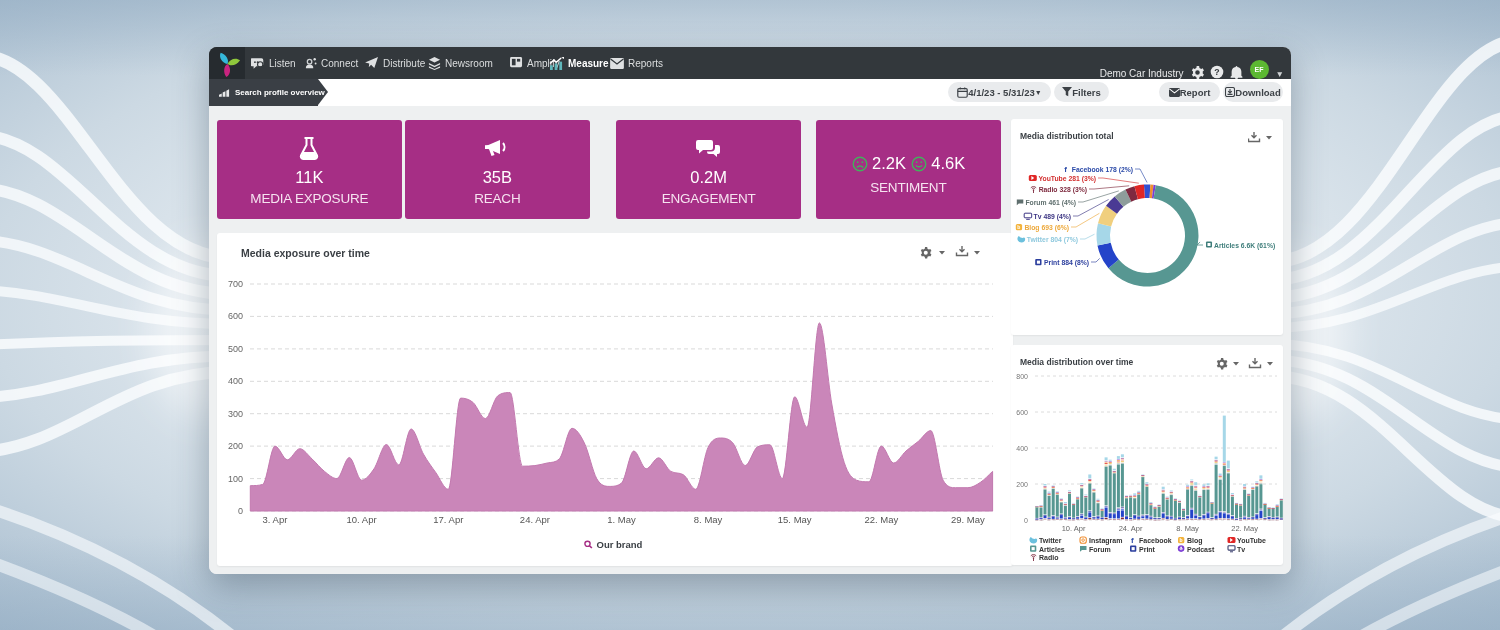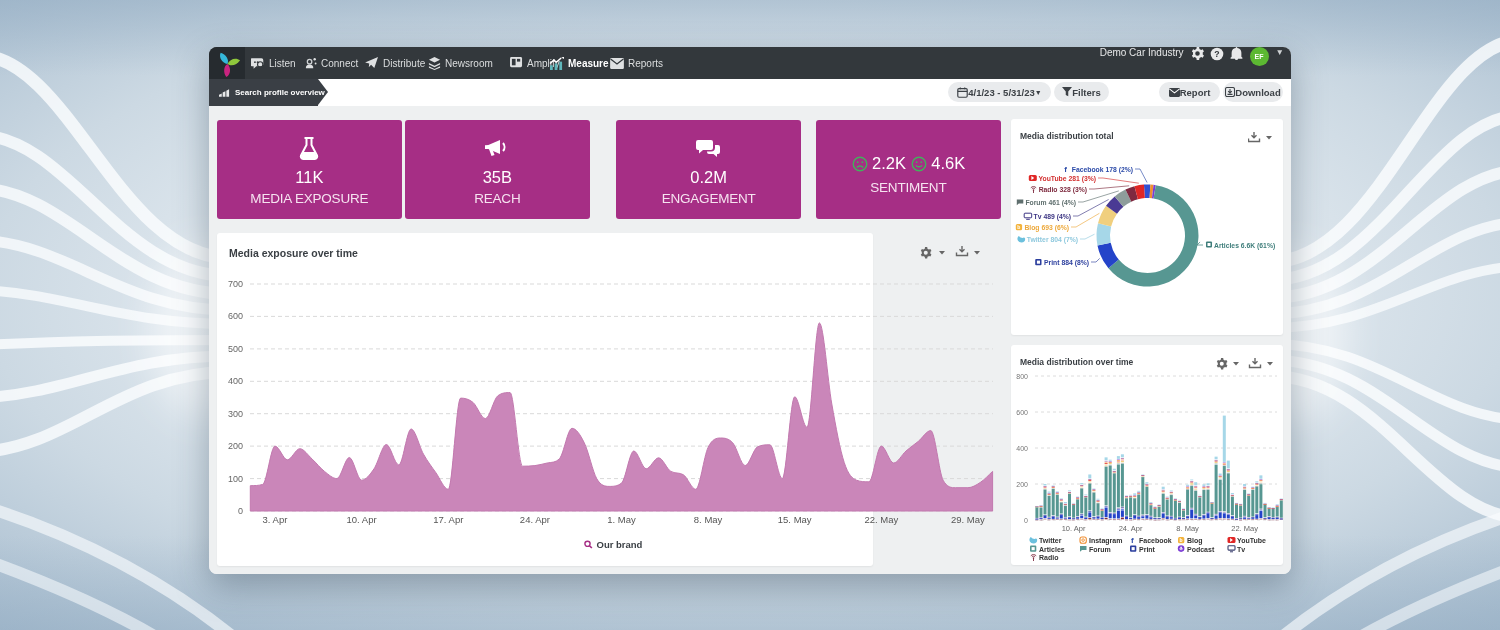--- a/index.html
+++ b/index.html
@@ -126,21 +126,21 @@
             <path d="M1,7 L5,3.5 L8,5.5 L13,1" fill="none" stroke="#fff" stroke-width="1.6"></path>
             <path d="M13.5,0 L15.5,0 L15.5,2" fill="none" stroke="#fff" stroke-width="1.6"></path>
           </svg>
           <b>Measure</b>
         </div>
     <div class="nav-item" style="left:401px;"><svg width="14" height="11" viewBox="0 0 15 12">
             <rect x="0" y="0" width="15" height="12" rx="1.5" fill="#dfe1e2"></rect>
             <path d="M0.5,1 L7.5,6.5 L14.5,1" fill="none" stroke="#33383c" stroke-width="1.4"></path>
           </svg>Reports</div>
 
-    <div style="position:absolute;top:0;right:0;height:32px;display:flex;align-items:flex-start;gap:6px;padding-right:7px;color:#e8e9ea;font-size:10px;">
+    <div style="position:absolute;top:0;right:0;height:32px;display:flex;align-items:flex-end;gap:6px;padding-right:7px;color:#e8e9ea;font-size:10px;">
       <span style="margin-right:1px;">Demo Car Industry</span>
       <svg width="13" height="13" viewBox="0 0 16 16">
             <path fill-rule="evenodd" d="M8 5.2a2.8 2.8 0 100 5.6 2.8 2.8 0 000-5.6zm6.5 2.8c0-.5 0-.9-.1-1.3l1.5-1.2-1.5-2.6-1.9.7c-.6-.5-1.3-.9-2.1-1.2L10 0H7l-.4 2.4c-.8.3-1.5.7-2.1 1.2l-1.9-.7L1.1 5.5l1.5 1.2C2.5 7.1 2.5 7.5 2.5 8s0 .9.1 1.3L1.1 10.5l1.5 2.6 1.9-.7c.6.5 1.3.9 2.1 1.2L7 16h3l.4-2.4c.8-.3 1.5-.7 2.1-1.2l1.9.7 1.5-2.6-1.5-1.2c.1-.4.1-.8.1-1.3z" fill="#e8e9ea"></path>
           </svg>
       <svg width="14" height="14" viewBox="0 0 16 16">
             <circle cx="8" cy="8" r="7.2" fill="#e8e9ea"></circle>
             <text x="8" y="11.5" text-anchor="middle" font-size="10" font-weight="bold" fill="#33383c">?</text>
           </svg>
       <svg width="13" height="13" viewBox="0 0 16 16">
             <path d="M8 16a2 2 0 002-2H6a2 2 0 002 2zm6-4V7A6 6 0 009 1.2V1a1 1 0 10-2 0v.2A6 6 0 002 7v5l-1.3 1.3c-.4.4-.1 1.1.5 1.1h13.6c.6 0 .9-.7.5-1.1z" fill="#e8e9ea"></path>
@@ -217,21 +217,21 @@
               <path d="M5.5,13 a4.5,4.5 0 0 1 7,0" fill="none" stroke="#43b05c" stroke-width="1.6"></path>
             </svg> 2.2K <svg width="16" height="16" viewBox="0 0 18 18" style="vertical-align:-2.5px">
               <circle cx="9" cy="9" r="7.6" fill="none" stroke="#43b05c" stroke-width="1.6"></circle>
               <circle cx="6.4" cy="7" r="1" fill="#43b05c"></circle>
               <circle cx="11.6" cy="7" r="1" fill="#43b05c"></circle>
               <path d="M5.5,10.5 a4.5,4.5 0 0 0 7,0" fill="none" stroke="#43b05c" stroke-width="1.6"></path>
             </svg> 4.6K</div>
           <div class="lab" style="margin-top:7px;">SENTIMENT</div>
         </div>
 
-    <div class="card" style="left:8px;top:127px;width:656px;height:333px;">
+    <div class="card" style="left:8px;top:127px;width:784px;height:333px;padding-left:12px;">
       <h4>Media exposure over time</h4>
       <svg width="784" height="333" viewBox="0 0 784 333" style="position:absolute;left:0;top:0;">
         <line x1="33" y1="278.0" x2="776" y2="278.0" stroke="#d9d9d9" stroke-width="1" stroke-dasharray="4,3"></line>
             <line x1="33" y1="245.6" x2="776" y2="245.6" stroke="#d9d9d9" stroke-width="1" stroke-dasharray="4,3"></line>
             <line x1="33" y1="213.1" x2="776" y2="213.1" stroke="#d9d9d9" stroke-width="1" stroke-dasharray="4,3"></line>
             <line x1="33" y1="180.7" x2="776" y2="180.7" stroke="#d9d9d9" stroke-width="1" stroke-dasharray="4,3"></line>
             <line x1="33" y1="148.3" x2="776" y2="148.3" stroke="#d9d9d9" stroke-width="1" stroke-dasharray="4,3"></line>
             <line x1="33" y1="115.9" x2="776" y2="115.9" stroke="#d9d9d9" stroke-width="1" stroke-dasharray="4,3"></line>
             <line x1="33" y1="83.4" x2="776" y2="83.4" stroke="#d9d9d9" stroke-width="1" stroke-dasharray="4,3"></line>
             <line x1="33" y1="51.0" x2="776" y2="51.0" stroke="#d9d9d9" stroke-width="1" stroke-dasharray="4,3"></line>

